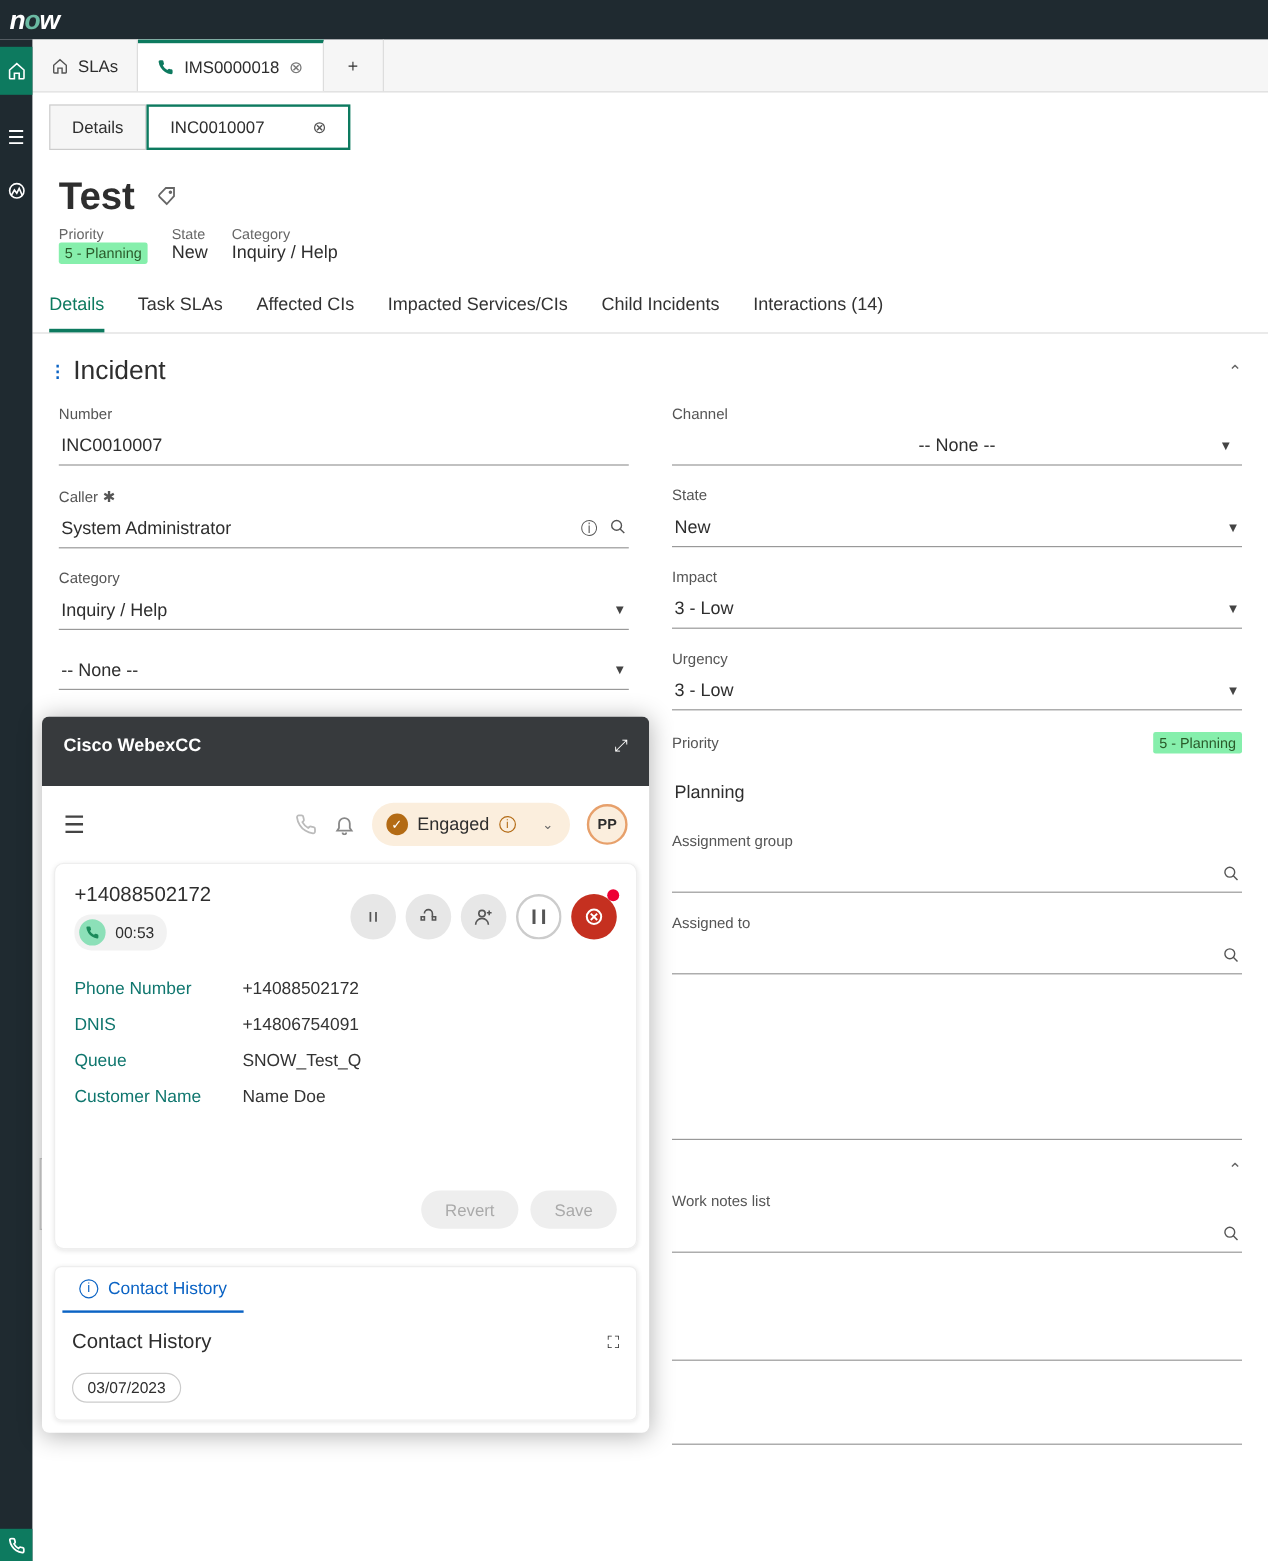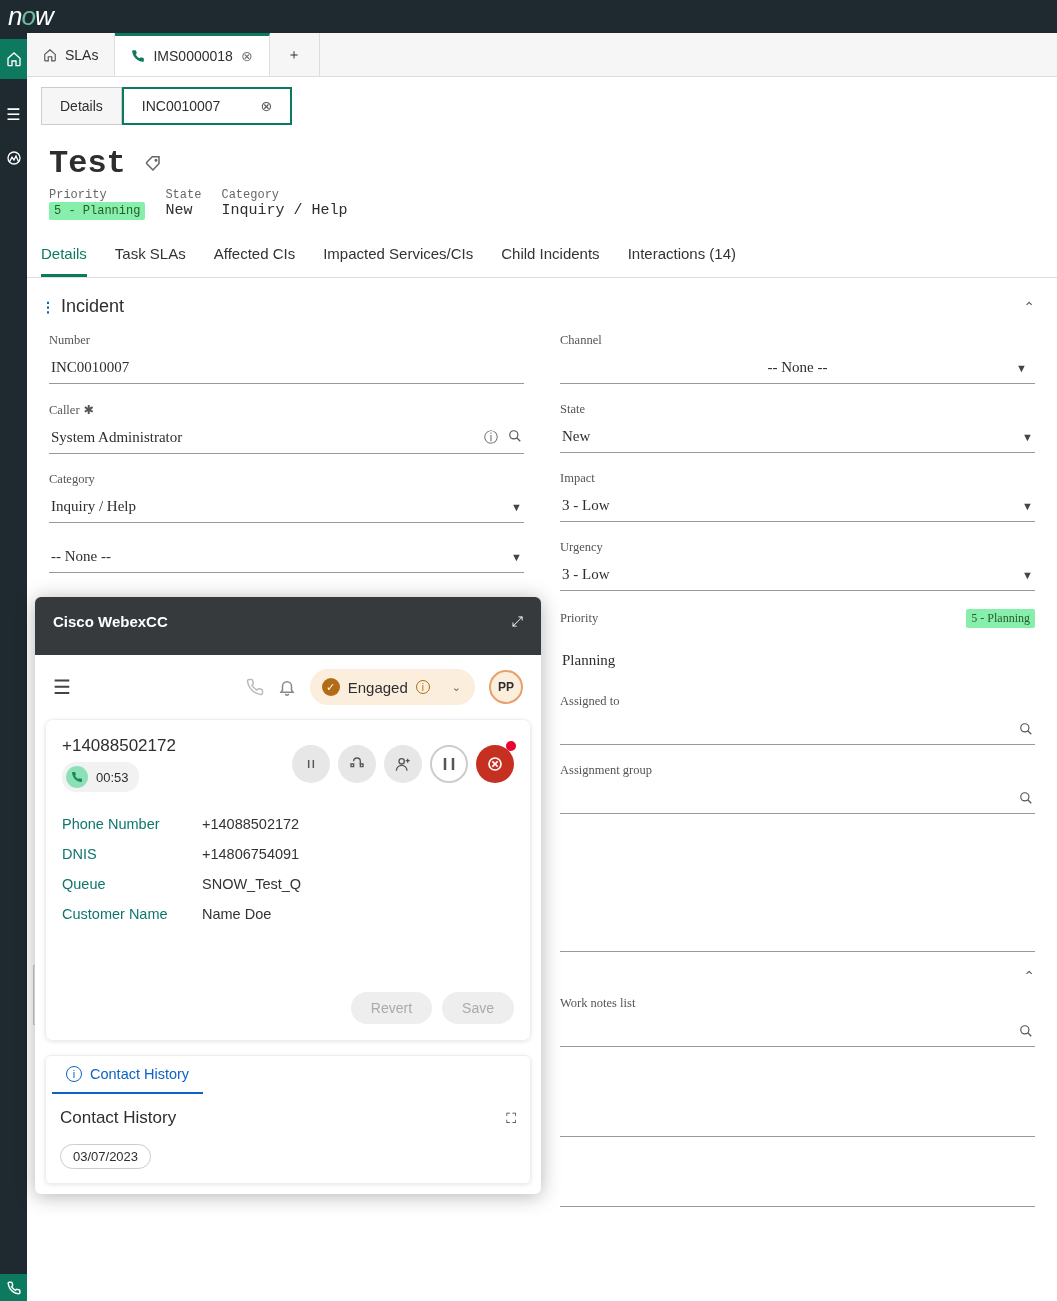--- a/index.html
+++ b/index.html
@@ -1,55 +1,55 @@
 <!DOCTYPE html>
 <html><head>
 <meta charset="utf-8">
 <style>
   * { box-sizing: border-box; margin: 0; padding: 0; }
   body { font-family: -apple-system, BlinkMacSystemFont, "Segoe UI", Arial, sans-serif; background: #fff; color: #2e2e2e; font-size: 14px; width: 1057px; }
   .topbar { background: #1f2a30; height: 33px; display: flex; align-items: center; padding-left: 8px; }
-  .logo { color: #fff; font-weight: 400; font-size: 26px; letter-spacing: -1px; font-style: italic; }
+  .logo { color: #fff; font-weight: 700; font-size: 22px; letter-spacing: -1px; font-style: italic; }
   .logo-o { color: #6bbaa3; }
   .main-wrap { display: flex; }
   .leftrail { width: 27px; background: #1f2a30; display: flex; flex-direction: column; align-items: center; padding-top: 6px; gap: 26px; height: 1268px; position: relative; }
   .leftrail .menu-icon { color: #fff; font-size: 16px; }
   .leftrail .chart-icon { color: #fff; font-size: 16px; }
   .leftrail .phone-block { background: #0d7a5f; width: 27px; height: 27px; position: absolute; bottom: 0; display: flex; align-items: center; justify-content: center; color: #fff; }
   .leftrail-home { background: #0d7a5f; width: 27px; height: 40px; display:flex; align-items:center; justify-content:center; }
   .content { flex: 1; }
   .tabs-row { height: 44px; background: #f6f6f6; border-bottom: 1px solid #ddd; display: flex; align-items: stretch; }
   .tab { display: flex; align-items: center; gap: 8px; padding: 0 16px; border-right: 1px solid #ddd; cursor: pointer; }
   .tab.active { background: #fff; border-top: 3px solid #0d7a5f; }
   .tab-inactive { background: #f6f6f6; }
   .tab .icon-sm { font-size: 14px; color: #555; }
   .tab.active .icon-sm { color: #0d7a5f; }
   .tab .close-x { color: #777; font-size: 14px; }
   .tab.newtab { width: 50px; justify-content: center; }
   .subtabs-row { padding: 10px 14px 0; display: flex; }
   .subtab { height: 38px; padding: 0 18px; border: 1px solid #ccc; display: flex; align-items: center; background: #f6f6f6; cursor: pointer; }
   .subtab.active { background: #fff; border: 2px solid #0d7a5f; gap: 40px; }
   .subtab .close-x { color: #555; }
-  .record-head { padding: 20px 22px 0; font-family: Liberation Mono, monospace; }
+  .record-head { padding: 20px 22px 0; }
   .title-row { display: flex; align-items: center; gap: 18px; }
   .rec-title { font-size: 32px; font-weight: 700; }
   .tag-icon { font-size: 16px; color: #666; transform: rotate(90deg); }
   .meta-row { display: flex; gap: 20px; margin-top: 6px; }
   .meta-col .m-label { font-size: 12px; color: #666; }
   .meta-col .m-val { font-size: 15px; }
   .badge { background: #86efac; color: #2a5a2a; font-size: 12px; padding: 2px 5px; border-radius: 2px; }
   .dtabs { display: flex; gap: 28px; margin: 18px 0 0; padding: 0 14px; border-bottom: 1px solid #ddd; }
   .dtab { padding: 8px 0 12px; cursor: pointer; color: #333; font-size: 15px; }
   .dtab.active { color: #0d7a5f; border-bottom: 3px solid #0d7a5f; }
   .form-area { padding: 18px 22px; }
   .section-head { display: flex; align-items: center; gap: 12px; margin-bottom: 16px; position: relative; }
   .vkebab { color: #0b63c4; position: absolute; left: -8px; font-weight:bold; }
-  .section-title { font-size: 18px; margin-left: 12px; }
+  .section-title { font-size: 22px; margin-left: 12px; }
   .chev-up { position: absolute; right: 0; color: #666; }
-  .form-cols { display: flex; gap: 36px; font-family: Liberation Serif, serif; }
+  .form-cols { display: flex; gap: 36px; }
   .form-col { flex: 1; display: flex; flex-direction: column; gap: 18px; }
   .field .f-label { font-size: 12.5px; color: #555; margin-bottom: 4px; display:flex; align-items:center; gap:4px;}
   .f-input { width: 100%; height: 32px; border: none; border-bottom: 1px solid #999; padding: 4px 2px; font-size: 15px; display: flex; align-items: center; justify-content: space-between; background: #fff; }
   .f-input .r-icons { display: flex; gap: 10px; color: #555; font-size: 14px; }
   .f-input .dd-caret { color: #444; font-size: 11px; }
   .f-val-text { flex: 1; }
   .badge-right { margin-left: auto; }
   .bigbox { border: none; border-bottom: 1px solid #999; height: 120px; }
   .divider-section { margin-top: 24px; }
   .chev-trigger { position: absolute; left: 33px; top: 965px; width: 14px; height: 60px; background: #eee; border: 1px solid #ccc; border-radius: 0 6px 6px 0; display:flex; align-items:center; justify-content:center; font-size:11px; color:#666;}
@@ -267,35 +267,35 @@
           <div class="field">
             <div class="f-label" style="display:flex; justify-content:space-between;">
               <span>Priority</span>
               <span class="badge badge-right">5 - Planning</span>
             </div>
             <div class="f-input" style="border-bottom:none;margin-top:16px;">
                 <span class="f-val-text">Planning</span>
               </div>
           </div>
           <div class="field">
-            <div class="f-label">Assigned to</div>
+            <div class="f-label">Assignment group</div>
             <div class="f-input">
                 <span class="f-val-text"></span>
                 <span class="r-icons">
                   <span>
                     <svg width="14" height="14" viewBox="0 0 24 24" fill="none" stroke="#555" stroke-width="2">
                       <circle cx="10" cy="10" r="7"></circle>
                       <path d="M21 21l-6-6"></path>
                     </svg>
                   </span>
                 </span>
               </div>
           </div>
           <div class="field">
-            <div class="f-label">Assignment group</div>
+            <div class="f-label">Assigned to</div>
             <div class="f-input">
                 <span class="f-val-text"></span>
                 <span class="r-icons">
                   <span>
                     <svg width="14" height="14" viewBox="0 0 24 24" fill="none" stroke="#555" stroke-width="2">
                       <circle cx="10" cy="10" r="7"></circle>
                       <path d="M21 21l-6-6"></path>
                     </svg>
                   </span>
                 </span>

